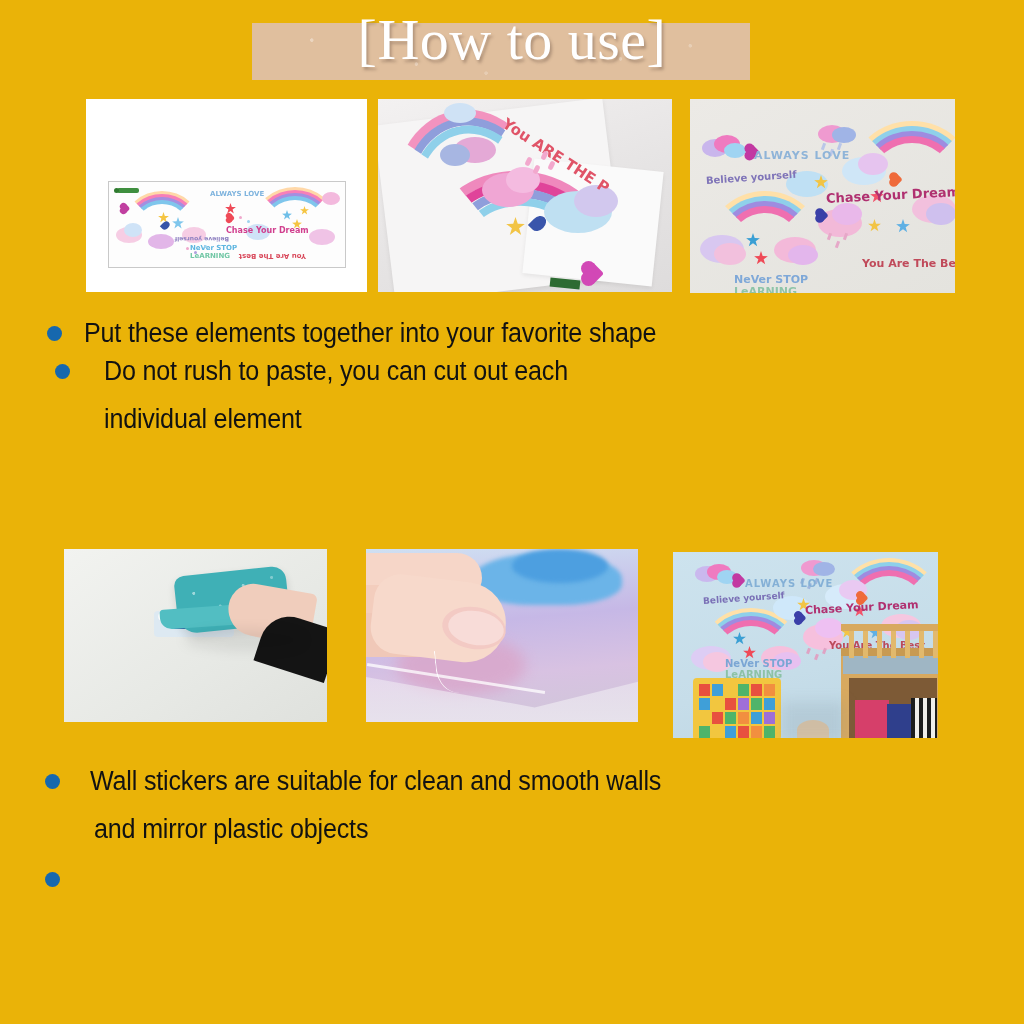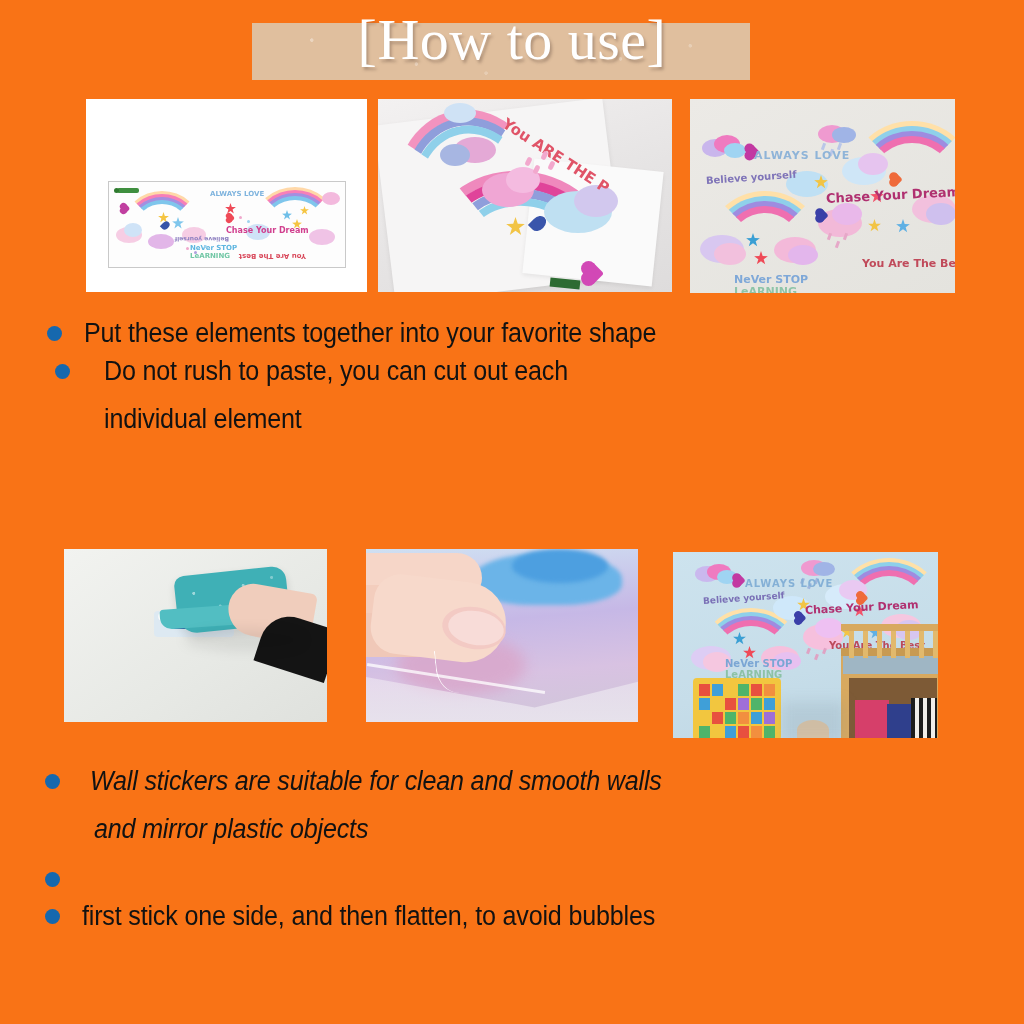--- a/index.html
+++ b/index.html
@@ -10,21 +10,21 @@
     width: 1024px;
     height: 1024px;
     overflow: hidden;
     background: #f9ecea;
     font-family: "Liberation Sans", sans-serif;
     position: relative;
   }
   .page {
     position: absolute;
     inset: 0;
-    background: #f97316;
+    background: #eab308;
   }
 
   
   .title-banner {
     position: absolute;
     left: 252px;
     top: 23px;
     width: 498px;
     height: 57px;
     background: #e0bf9e;
@@ -481,31 +481,25 @@
       <div style="position:absolute; left:124px; top:168px; width:32px; height:20px; background:#e2c9a8; border-radius:50% 50% 0 0;"></div>
 
       <div style="position:absolute; left:108px; top:150px; width:64px; height:40px; background:rgba(120,140,150,.18); filter:blur(7px);"></div>
     </div>
   </div>
 
   <div class="bullets" style="left:45px; top:762px; width:940px;">
 
     <div class="b-row" style="margin-bottom:12px;">
       <div class="bullet-dot"></div>
-      <div style="margin-left:30px;font-style:italic;">
+      <div style="margin-left:30px;">
         <div class="b-text">Wall stickers are suitable for clean and smooth walls</div>
         <div class="b-sub" style="margin-top:10px; margin-left:4px;">and mirror plastic objects</div>
       </div>
     </div>
 
     <div class="b-row" style="margin-bottom:10px;">
       <div class="bullet-dot"></div>
     </div>
 
-    <div class="b-row">
-      <div class="bullet-dot"></div>
-      <div style="margin-left:22px;">
-        <div class="b-text">first stick one side, and then flatten, to avoid bubbles</div>
-      </div>
-    </div>
   </div>
 
 </div>
 
 </body></html>

